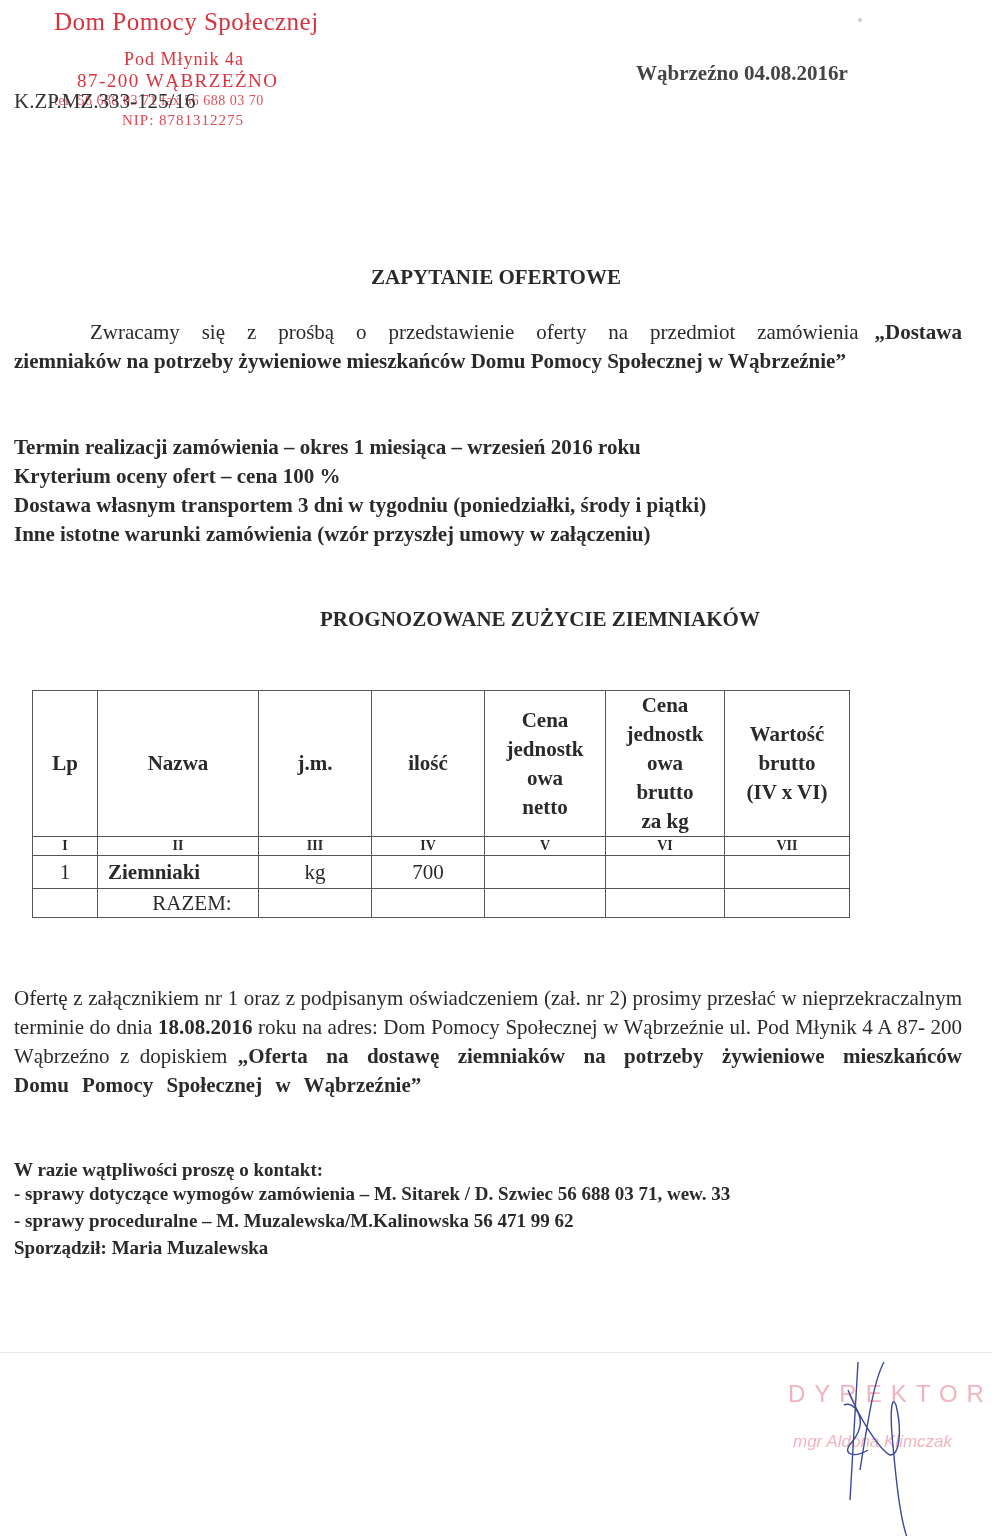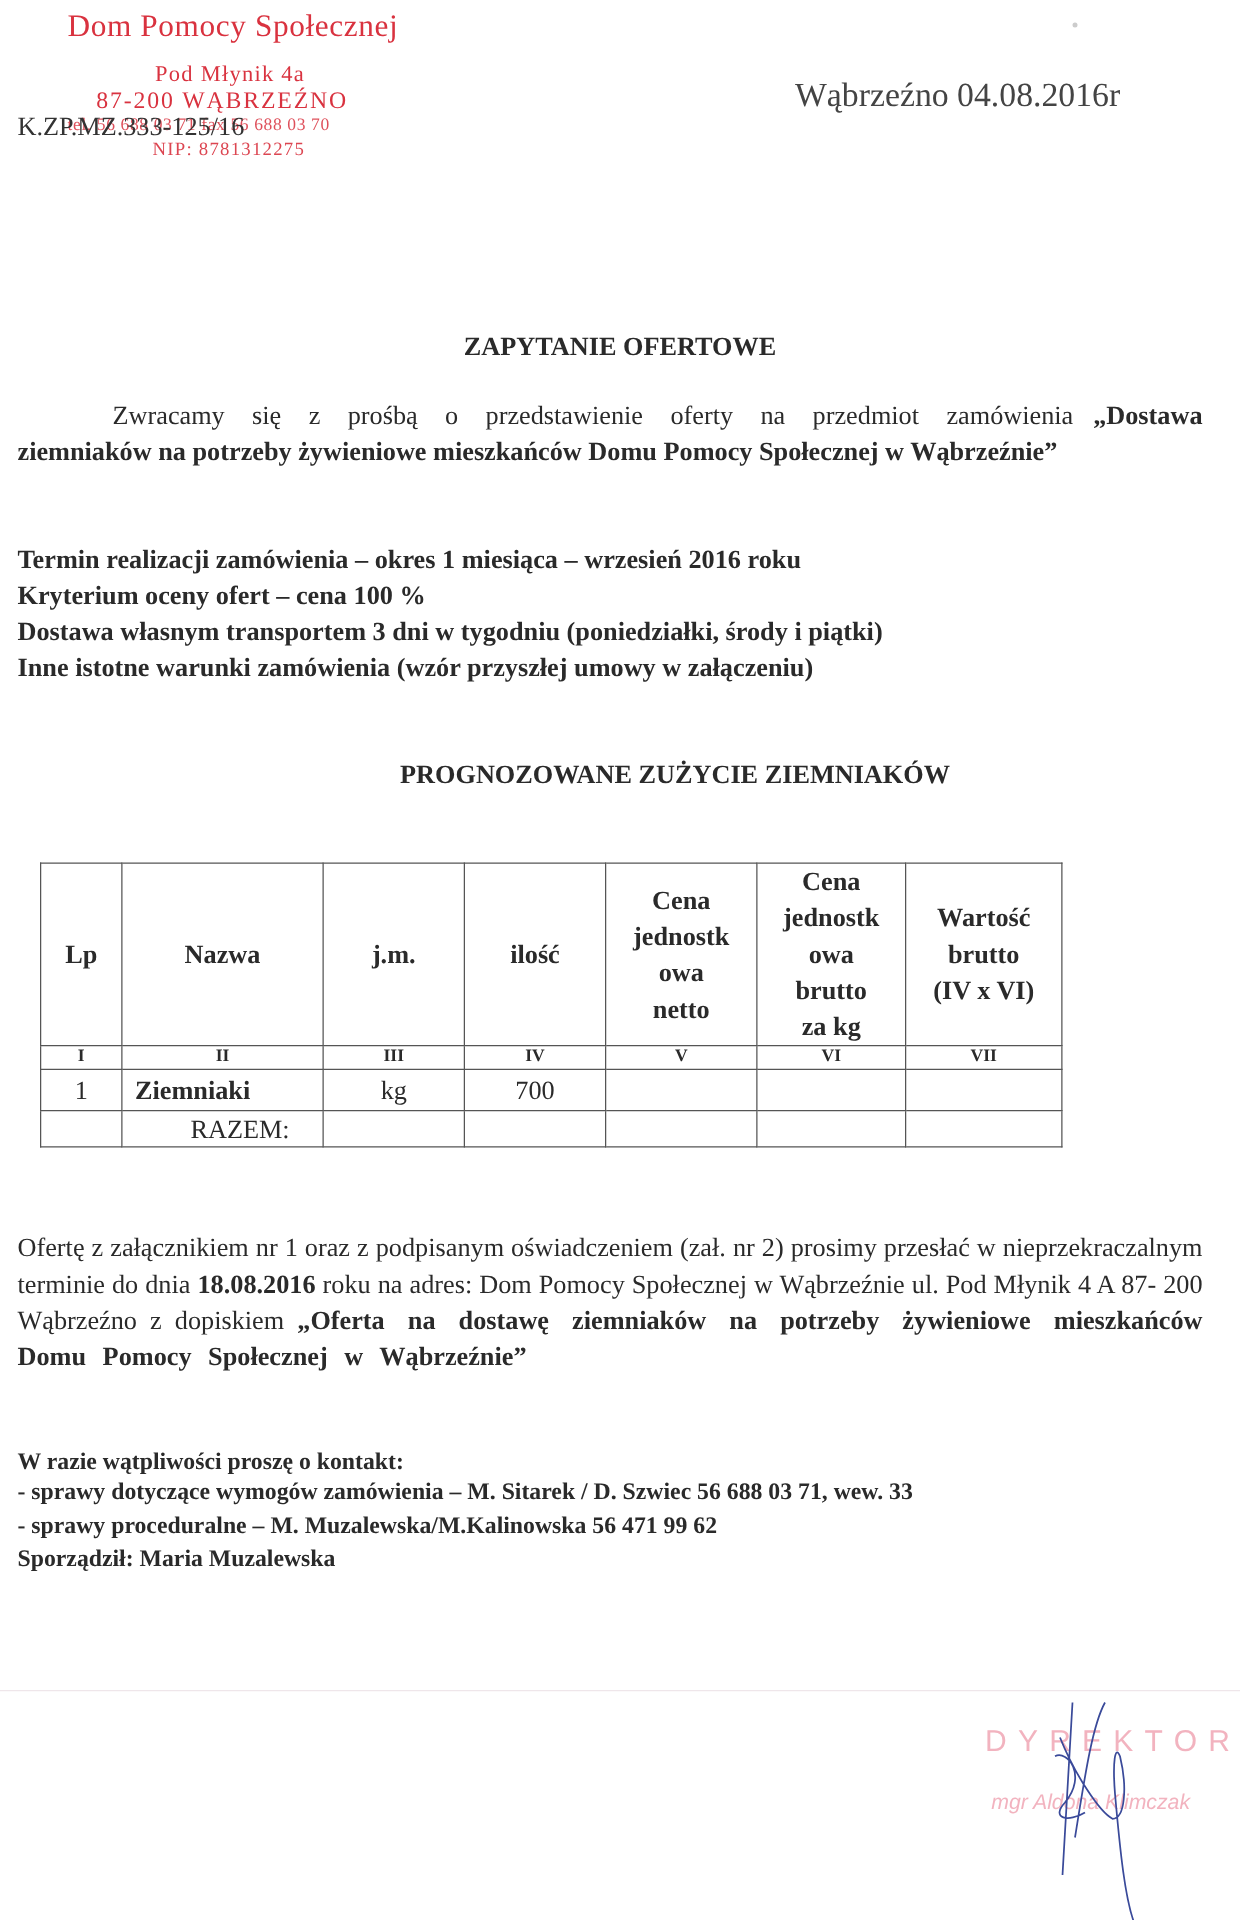--- a/index.html
+++ b/index.html
@@ -6,21 +6,21 @@
   body { width:992px; height:1536px; position:relative; overflow:hidden;
          font-family:"Liberation Serif", "DejaVu Serif", serif; color:#2a2a2a; }
   .abs { position:absolute; }
   .stamp { color:#d9323f; font-family:"Liberation Serif", serif; text-align:center; }
   .stamp .l1 { position:absolute; left:40px; top:8px; font-size:25px; letter-spacing:0.5px; white-space:nowrap; }
   .stamp .l2 { position:absolute; left:110px; top:49px; font-size:18px; letter-spacing:1px; white-space:nowrap; }
   .stamp .l3 { position:absolute; left:63px; top:70px; font-size:19px; letter-spacing:1.5px; white-space:nowrap; }
   .stamp .l4 { position:absolute; left:40px; top:93px; font-size:14px; letter-spacing:0.5px; white-space:nowrap; opacity:0.85;text-align:center; }
   .stamp .l5 { position:absolute; left:108px; top:112px; font-size:15px; letter-spacing:1px; white-space:nowrap; opacity:0.9; }
   .ref { left:14px; top:89px; font-size:21px; color:#333; white-space:nowrap; }
-  .date { left:636px; top:61px; font-size:27px; color:#444; white-space:nowrap; }
+  .date { left:636px; top:61px; font-size:21px; color:#444; white-space:nowrap;font-weight:bold; }
   .title { left:0; width:992px; top:265px; text-align:center; font-size:21px; font-weight:bold; }
   .para { left:14px; width:948px; font-size:21px; line-height:29px; text-align:justify; }
   .line { left:14px; font-size:21px; white-space:nowrap; line-height:29px;font-weight:bold; }
   .bold { font-weight:bold; }
   .indent { display:inline-block; width:76px; }
   .subtitle { left:0; width:992px; top:605px; text-align:center; font-size:21px; font-weight:bold; line-height:29px;padding-left:44px; }
   table.t { position:absolute; left:32px; top:690px; border-collapse:collapse; font-size:21px; }
   table.t td { border:1px solid #555; text-align:center; padding:0; }
   table.t .hdr td { height:144px; font-weight:bold; line-height:29px; vertical-align:middle; }
   table.t .roman td { height:18px; font-weight:bold; font-size:14px; line-height:16px; }

